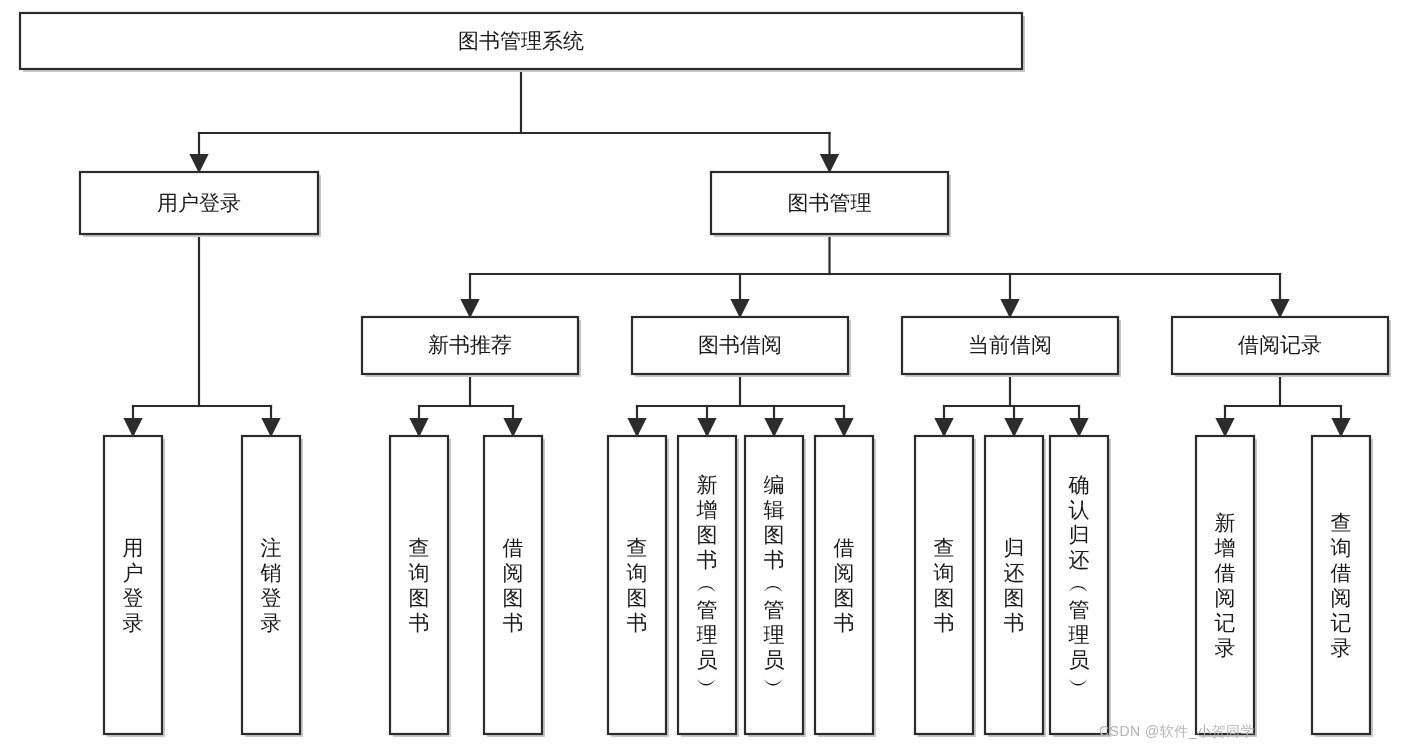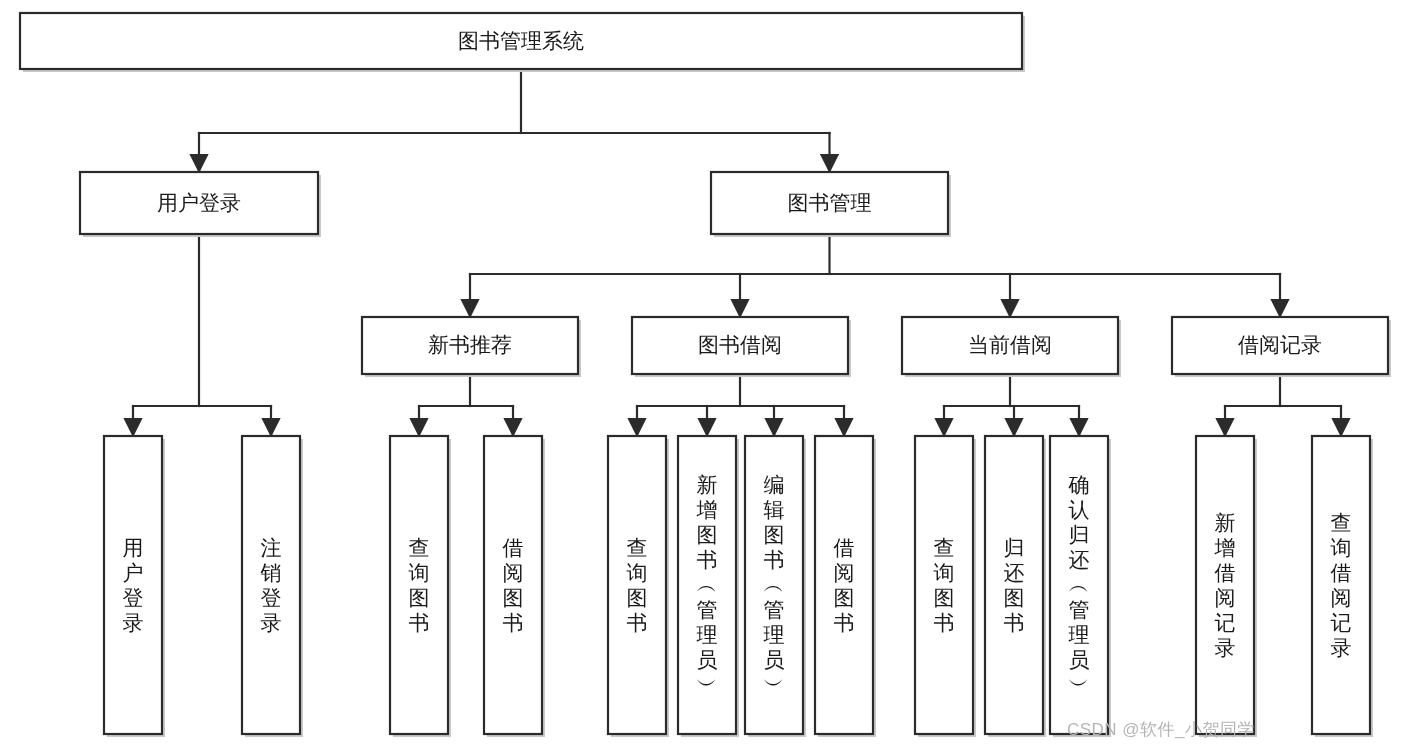--- a/index.html
+++ b/index.html
@@ -55,21 +55,21 @@
     font-family: "Liberation Sans", "DejaVu Sans", sans-serif;
     font-size: 21px;
     fill: #1a1a1a;
     text-anchor: middle;
   }
   .watermark {
     position: absolute;
     right: 8px;
     bottom: 6px;
     font-family: "Liberation Sans", "DejaVu Sans", sans-serif;
-    font-size: 17px;
+    font-size: 14px;
     color: #b4b4b4;
     letter-spacing: 0.5px;
     white-space: nowrap;
     user-select: none;
   }
 </style>
 </head>
 <body>
 
 <div id="diagram-root">

